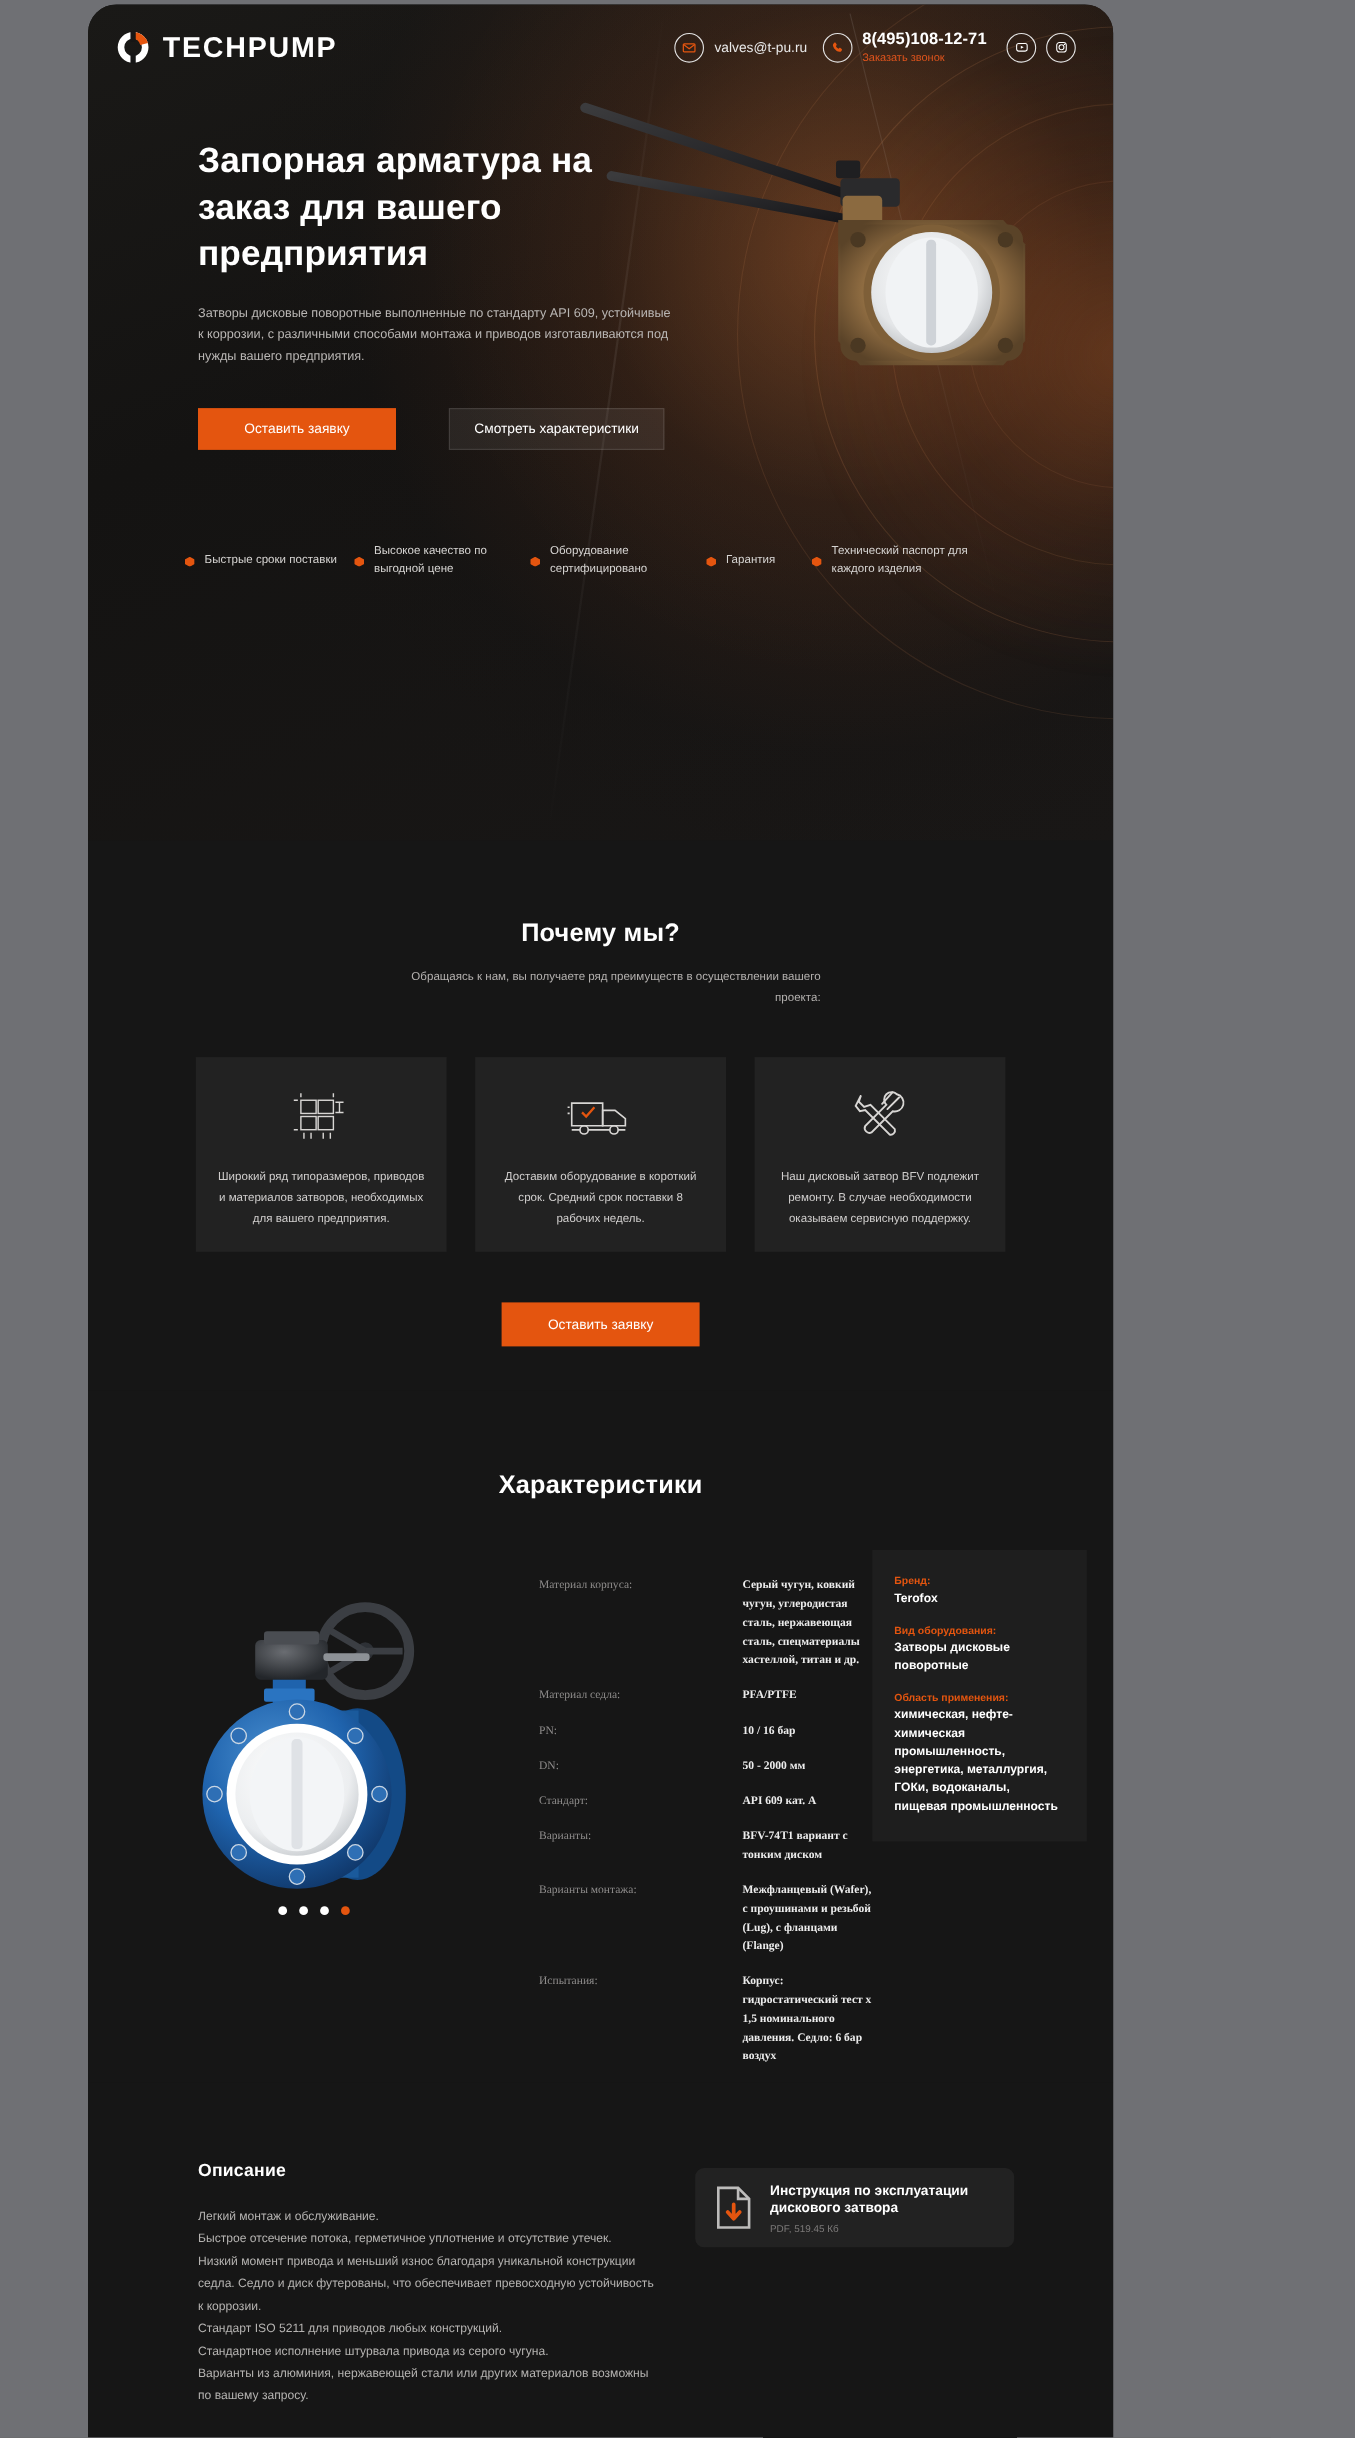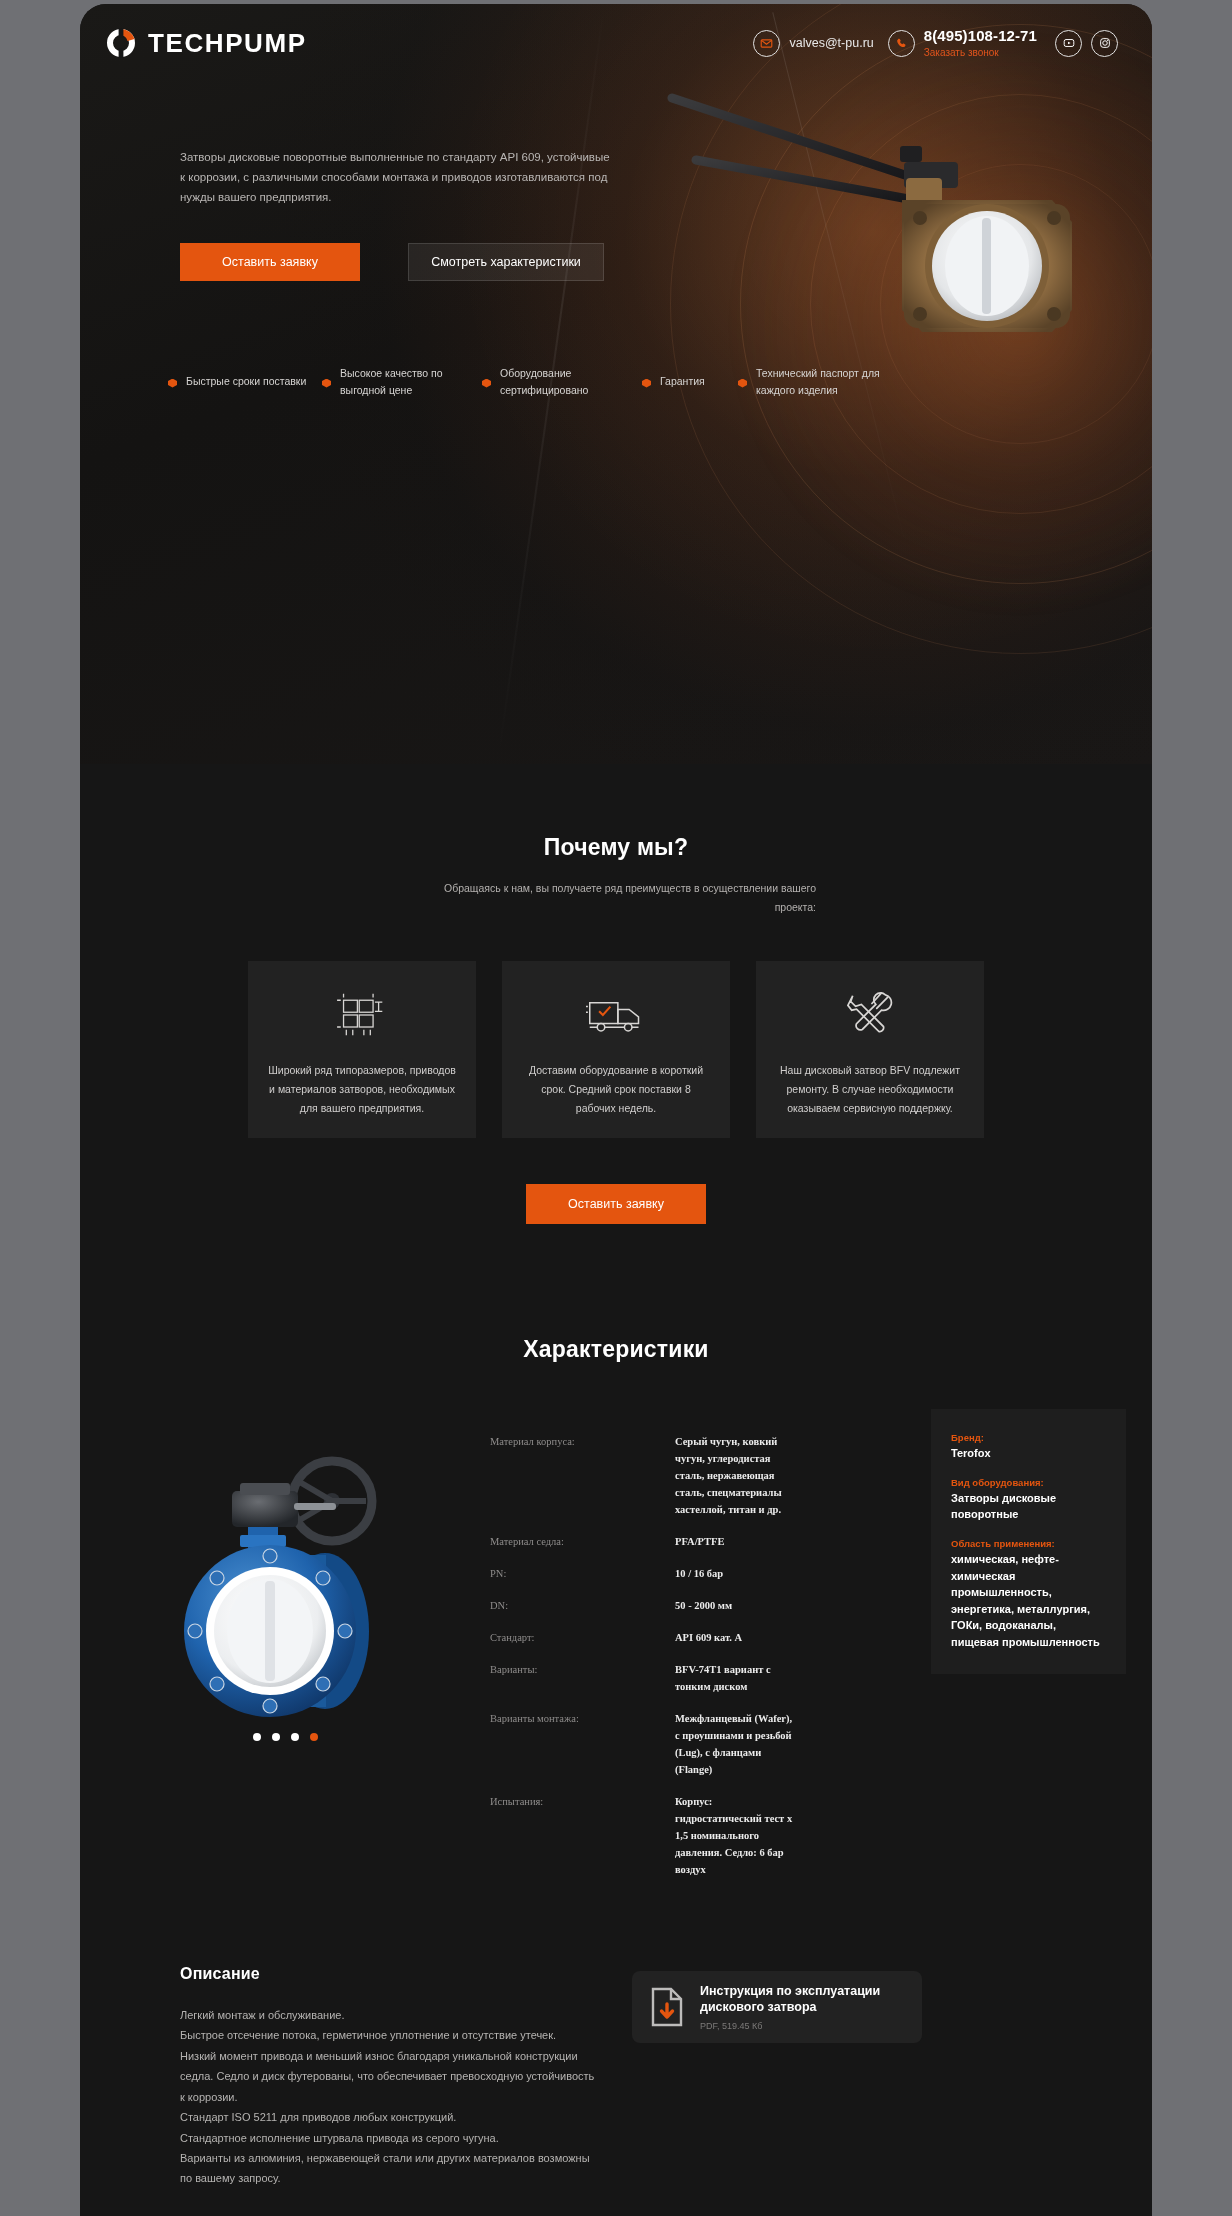--- a/index.html
+++ b/index.html
@@ -12,21 +12,21 @@
     position:relative;
     width:1232px;
     height:2216px;
     margin:0 auto;
     background:#6f7074;
     overflow:hidden;
   }
   .frame {
     position:absolute;
     left:80px; top:4px;
-    width:1072px; height:2212px;
+    width:932px; height:2212px;
     background:#161616;
     border-radius:26px 26px 0 0;
     overflow:hidden;
   }
 
   
   .hero {
     position:relative;
     height:760px;
     background:
@@ -305,20 +305,21 @@
               <rect x="2.2" y="2.2" width="11.6" height="11.6" rx="3.4"></rect>
               <circle cx="8" cy="8" r="3"></circle>
                   <circle cx="11.6" cy="4.5" r=".85" fill="#fff" stroke="none"></circle>
             </svg>
           </span>
         </div>
       </div>
     </header>
 
     <div class="hero-content">
+      <h1 class="hero-title">Запорная арматура на заказ для вашего предприятия</h1>
       <p class="hero-sub">Затворы дисковые поворотные выполненные по стандарту API 609, устойчивые к коррозии, с различными способами монтажа и приводов изготавливаются под нужды вашего предприятия.</p>
       <div class="hero-btns">
         <button class="btn btn-primary">Оставить заявку</button>
         <button class="btn btn-ghost">Смотреть характеристики</button>
       </div>
     </div>
 
     <div class="features">
       <div class="feat feat-w1">
         <span class="feat-dot"></span>

